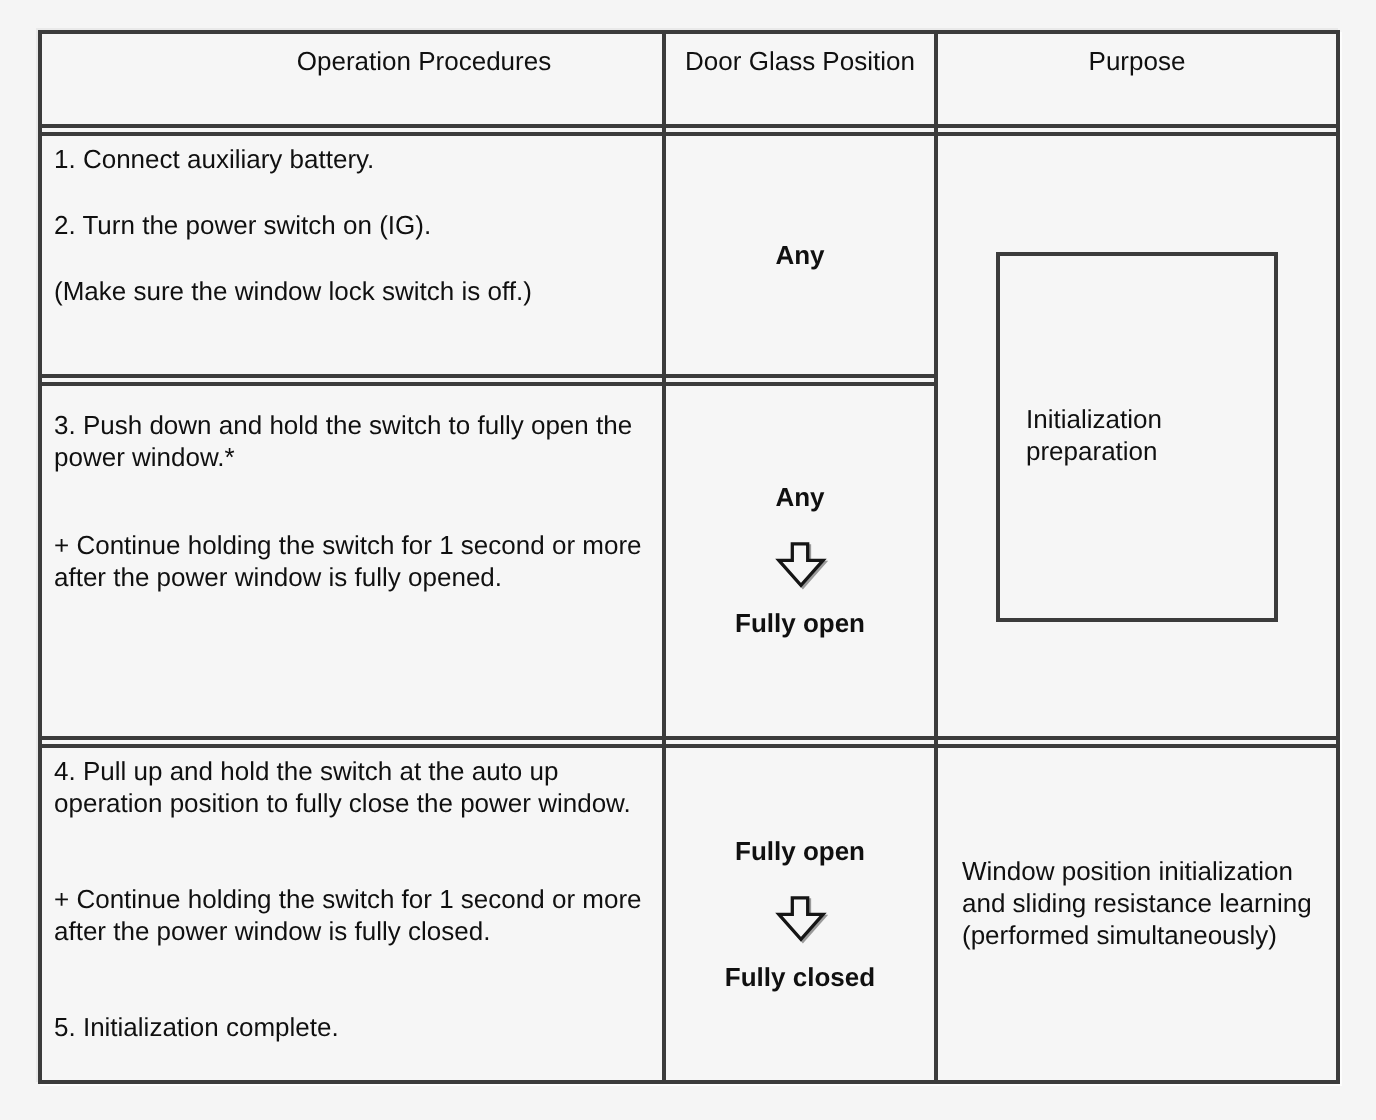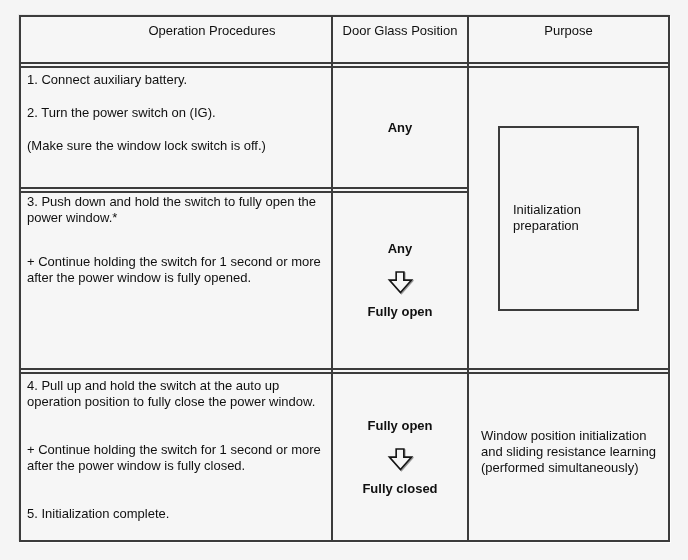--- a/index.html
+++ b/index.html
@@ -34,21 +34,21 @@
     position: absolute; height: 6px; box-sizing: border-box;
     border-top: 2px solid #3c3c3c; border-bottom: 2px solid #3c3c3c;
     background: transparent;
   }
   .hl-header { top: 45px;  left: 0; width: 647px; }
   .hl-a      { top: 170px; left: 0; width: 448px; }
   .hl-b      { top: 351px; left: 0; width: 647px; }
 
   
   .c1r1 { left: 0; top: 51px;  width: 310px; height: 119px; padding: 4px 4px 0 6px; }
-  .c1r2 { left: 0; top: 176px; width: 310px; height: 171px; padding: 1px 4px 0 6px; }
+  .c1r2 { left: 0; top: 176px; width: 310px; height: 171px; padding: 12px 4px 0 6px; }
   .c1r3 { left: 0; top: 357px; width: 310px; height: 166px; padding: 4px 4px 0 6px; border-radius: 19px; }
   .c1r1 p, .c1r2 p, .c1r3 p { margin: 0; }
   .c1r1 p { margin-bottom: 17px; }
   .c1r2 p { margin-bottom: 28px; }
   .c1r3 p { margin-bottom: 32px; }
 
   
   .c2 { left: 312px; width: 134px; display: flex; flex-direction: column;
         align-items: center; justify-content: center; text-align: center; font-weight: bold; }
   .c2r1 { top: 51px;  height: 119px; }

